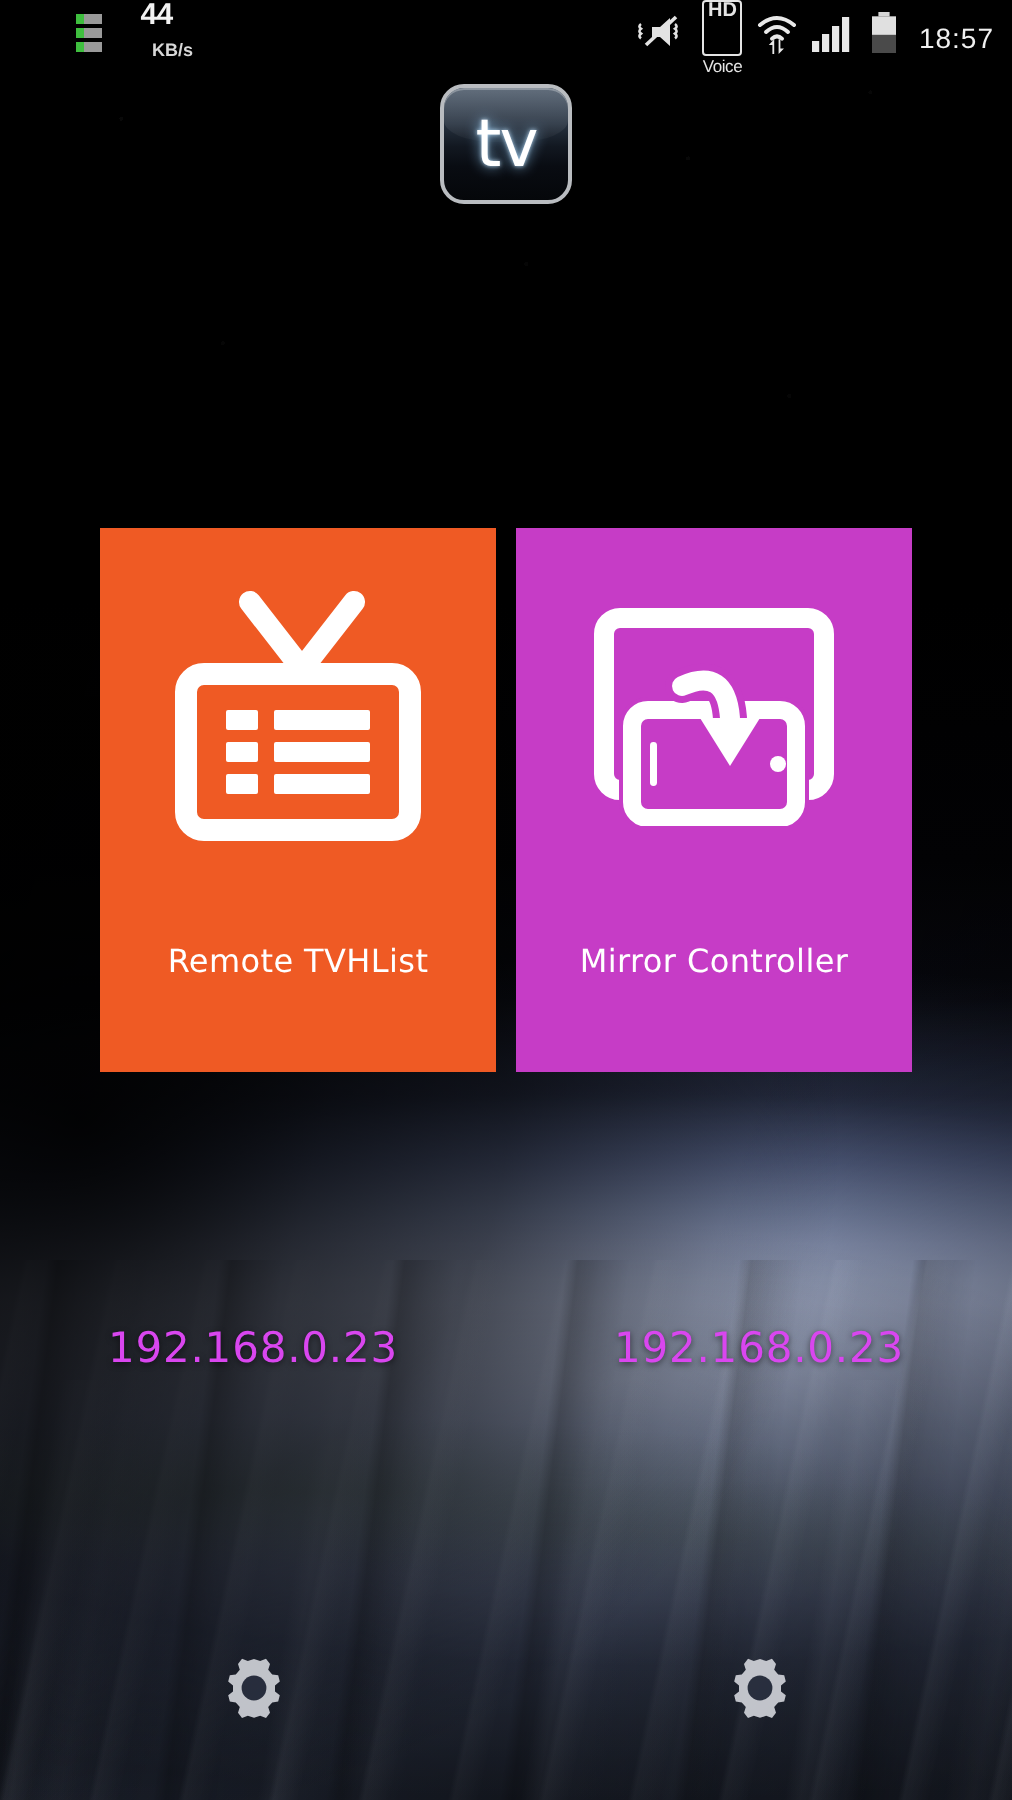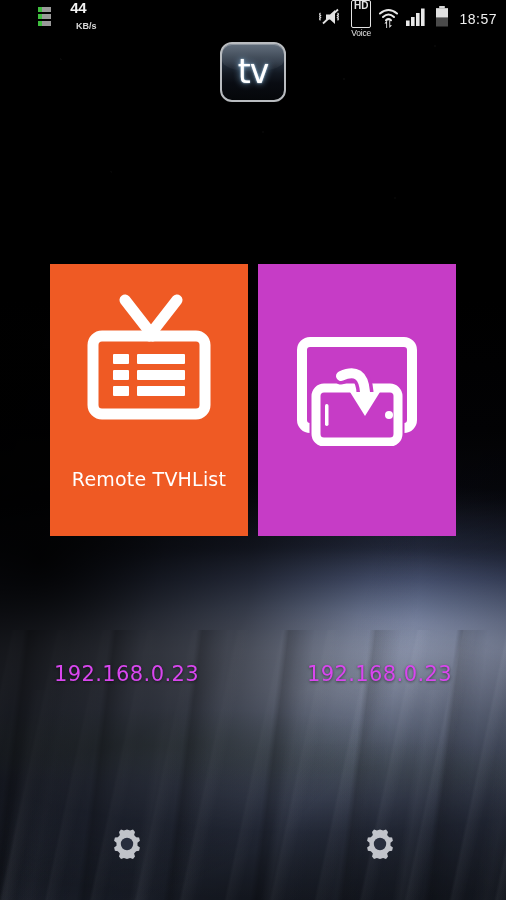--- a/index.html
+++ b/index.html
@@ -213,21 +213,21 @@
     cursor: pointer;
     position: relative;
   }
   .tile-icon-area {
     flex: 1; display: flex; align-items: center; justify-content: center;
     width: 100%;
     padding-bottom: 14px;
   }
   .tile-label {
     color: #ffffff;
-    font-size: 19px;
+    font-size: 16px;
     letter-spacing: 0.2px;
     padding-bottom: 46px;
     font-family: "DejaVu Sans", sans-serif;
     font-weight: 400;
   }
 
   
   .ip-row {
     position: absolute; left: 0; top: 662px; width: 506px;
     display: flex; z-index: 20;
@@ -381,20 +381,21 @@
 
             <rect x="31" y="68" width="3.5" height="22" rx="1.7" fill="#ffffff"></rect>
             <circle cx="95" cy="79" r="4" fill="#ffffff"></circle>
 
             <path d="M47 40 q22 -10 24 16" fill="none" stroke="#c63cc6" stroke-width="17" stroke-linecap="round"></path>
             <path d="M47 40 q22 -10 24 16" fill="none" stroke="#ffffff" stroke-width="10" stroke-linecap="round"></path>
             <polygon points="71,80 56,56 86,56" fill="#ffffff"></polygon>
           </svg>
         </span>
       </div>
+      <div class="tile-label">Mirror Controller</div>
     </div>
   </div>
 
   <div class="ip-row">
     <div class="ip-cell">
       <span class="ip-text">192.168.0.23</span>
     </div>
     <div class="ip-cell">
       <span class="ip-text">192.168.0.23</span>
     </div>

